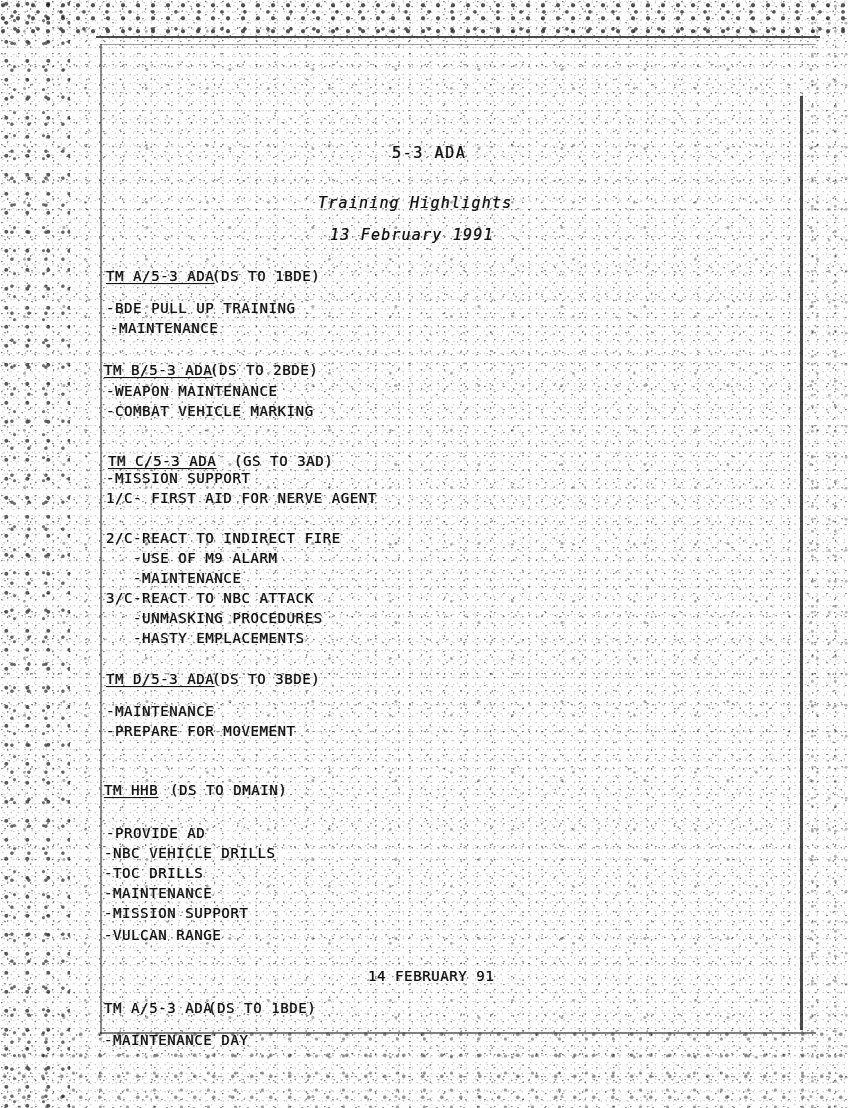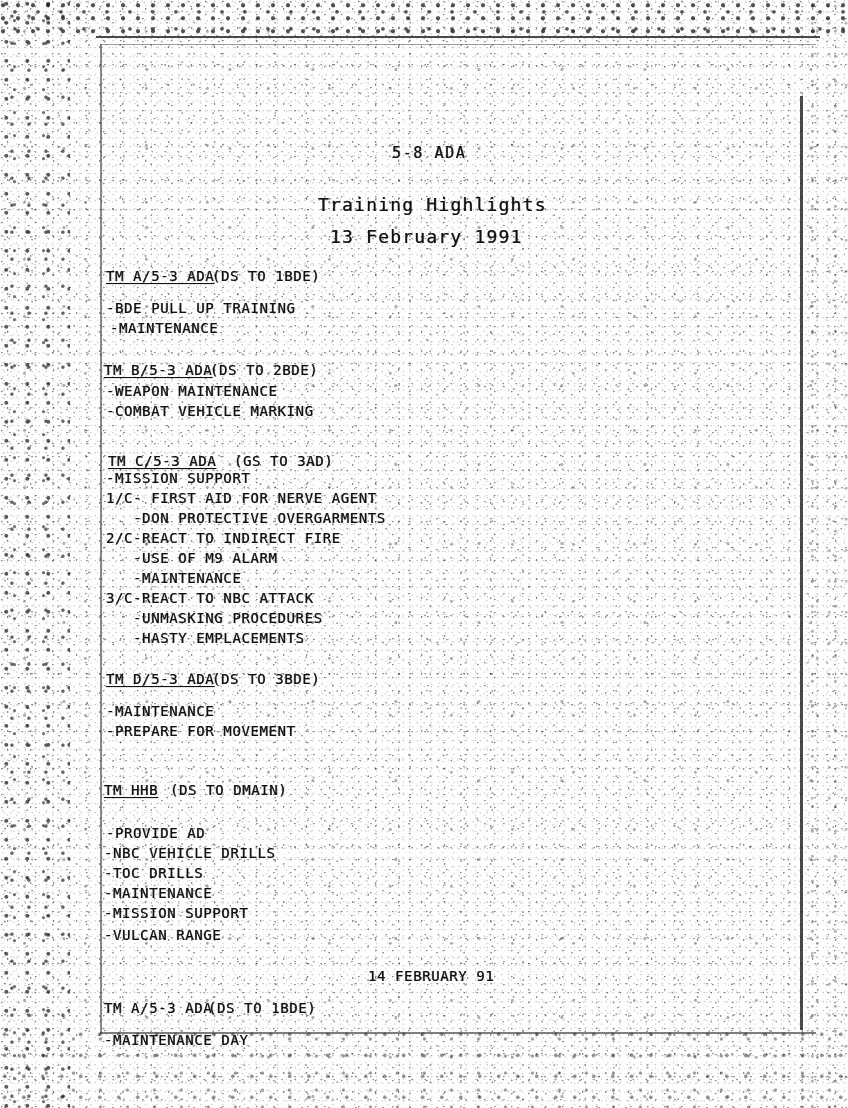--- a/index.html
+++ b/index.html
@@ -112,21 +112,21 @@
   .ln {
     position: absolute;
     white-space: pre;
     color: #111111;
     font-family: "DejaVu Sans Mono", monospace;
     font-size: 14px;
     letter-spacing: 0.6px;
     text-shadow: 0.4px 0 0 rgba(0,0,0,0.45), -0.4px 0.3px 0 rgba(0,0,0,0.3);
   }
   .ln.u { text-decoration: underline; text-underline-offset: 2px; }
-  .ln.hdr { font-size: 18px; letter-spacing: 1.2px; }
+  .ln.hdr { font-size: 15px; letter-spacing: 1.2px; font-style: italic; }
   .ln.title { font-size: 15px; letter-spacing: 1.6px; }
 </style>
 </head>
 <body>
 
 <div id="page">
 
   <div class="noise noise-a"></div>
   <div class="noise noise-b"></div>
   <div class="noise noise-c"></div>
@@ -136,39 +136,38 @@
   <div class="edge-bottom"></div>
 
   <div class="frame-line frame-top"></div>
   <div class="frame-line frame-inner-top"></div>
   <div class="frame-line frame-left"></div>
   <div class="frame-line frame-right"></div>
   <div class="frame-line frame-bottom"></div>
 
   <div class="text-layer">
 
-    <div class="ln title" style="left:392px; top:144px;">5-8 ADA</div>
+    <div class="ln title" style="left:392px; top:144px;">5-3 ADA</div>
     <div class="ln hdr" style="left:318px; top:194px;">Training Highlights</div>
     <div class="ln hdr" style="left:330px; top:226px;">13 February 1991</div>
 
     <div class="ln u" style="left:106px; top:268px;">TM A/5-3 ADA</div>
     <div class="ln" style="left:212px; top:268px;">(DS TO 1BDE)</div>
     <div class="ln" style="left:106px; top:300px;">-BDE PULL UP TRAINING</div>
     <div class="ln" style="left:110px; top:320px;">-MAINTENANCE</div>
 
     <div class="ln u" style="left:104px; top:362px;">TM B/5-3 ADA</div>
     <div class="ln" style="left:210px; top:362px;">(DS TO 2BDE)</div>
     <div class="ln" style="left:106px; top:383px;">-WEAPON MAINTENANCE</div>
     <div class="ln" style="left:106px; top:403px;">-COMBAT VEHICLE MARKING</div>
 
     <div class="ln u" style="left:108px; top:453px;">TM C/5-3 ADA</div>
     <div class="ln" style="left:214px; top:453px;padding-left:20px;">(GS TO 3AD)</div>
     <div class="ln" style="left:106px; top:470px;">-MISSION SUPPORT</div>
     <div class="ln" style="left:106px; top:490px;">1/C- FIRST AID FOR NERVE AGENT</div>
-    <div class="ln" style="left:106px; top:510px;">   -DON PROTECTIVE OVERGARMENTS</div>
     <div class="ln" style="left:106px; top:530px;">2/C-REACT TO INDIRECT FIRE</div>
     <div class="ln" style="left:106px; top:550px;">   -USE OF M9 ALARM</div>
     <div class="ln" style="left:106px; top:570px;">   -MAINTENANCE</div>
     <div class="ln" style="left:106px; top:590px;">3/C-REACT TO NBC ATTACK</div>
     <div class="ln" style="left:106px; top:610px;">   -UNMASKING PROCEDURES</div>
     <div class="ln" style="left:106px; top:630px;">   -HASTY EMPLACEMENTS</div>
 
     <div class="ln u" style="left:106px; top:671px;">TM D/5-3 ADA</div>
     <div class="ln" style="left:212px; top:671px;">(DS TO 3BDE)</div>
     <div class="ln" style="left:106px; top:703px;">-MAINTENANCE</div>

